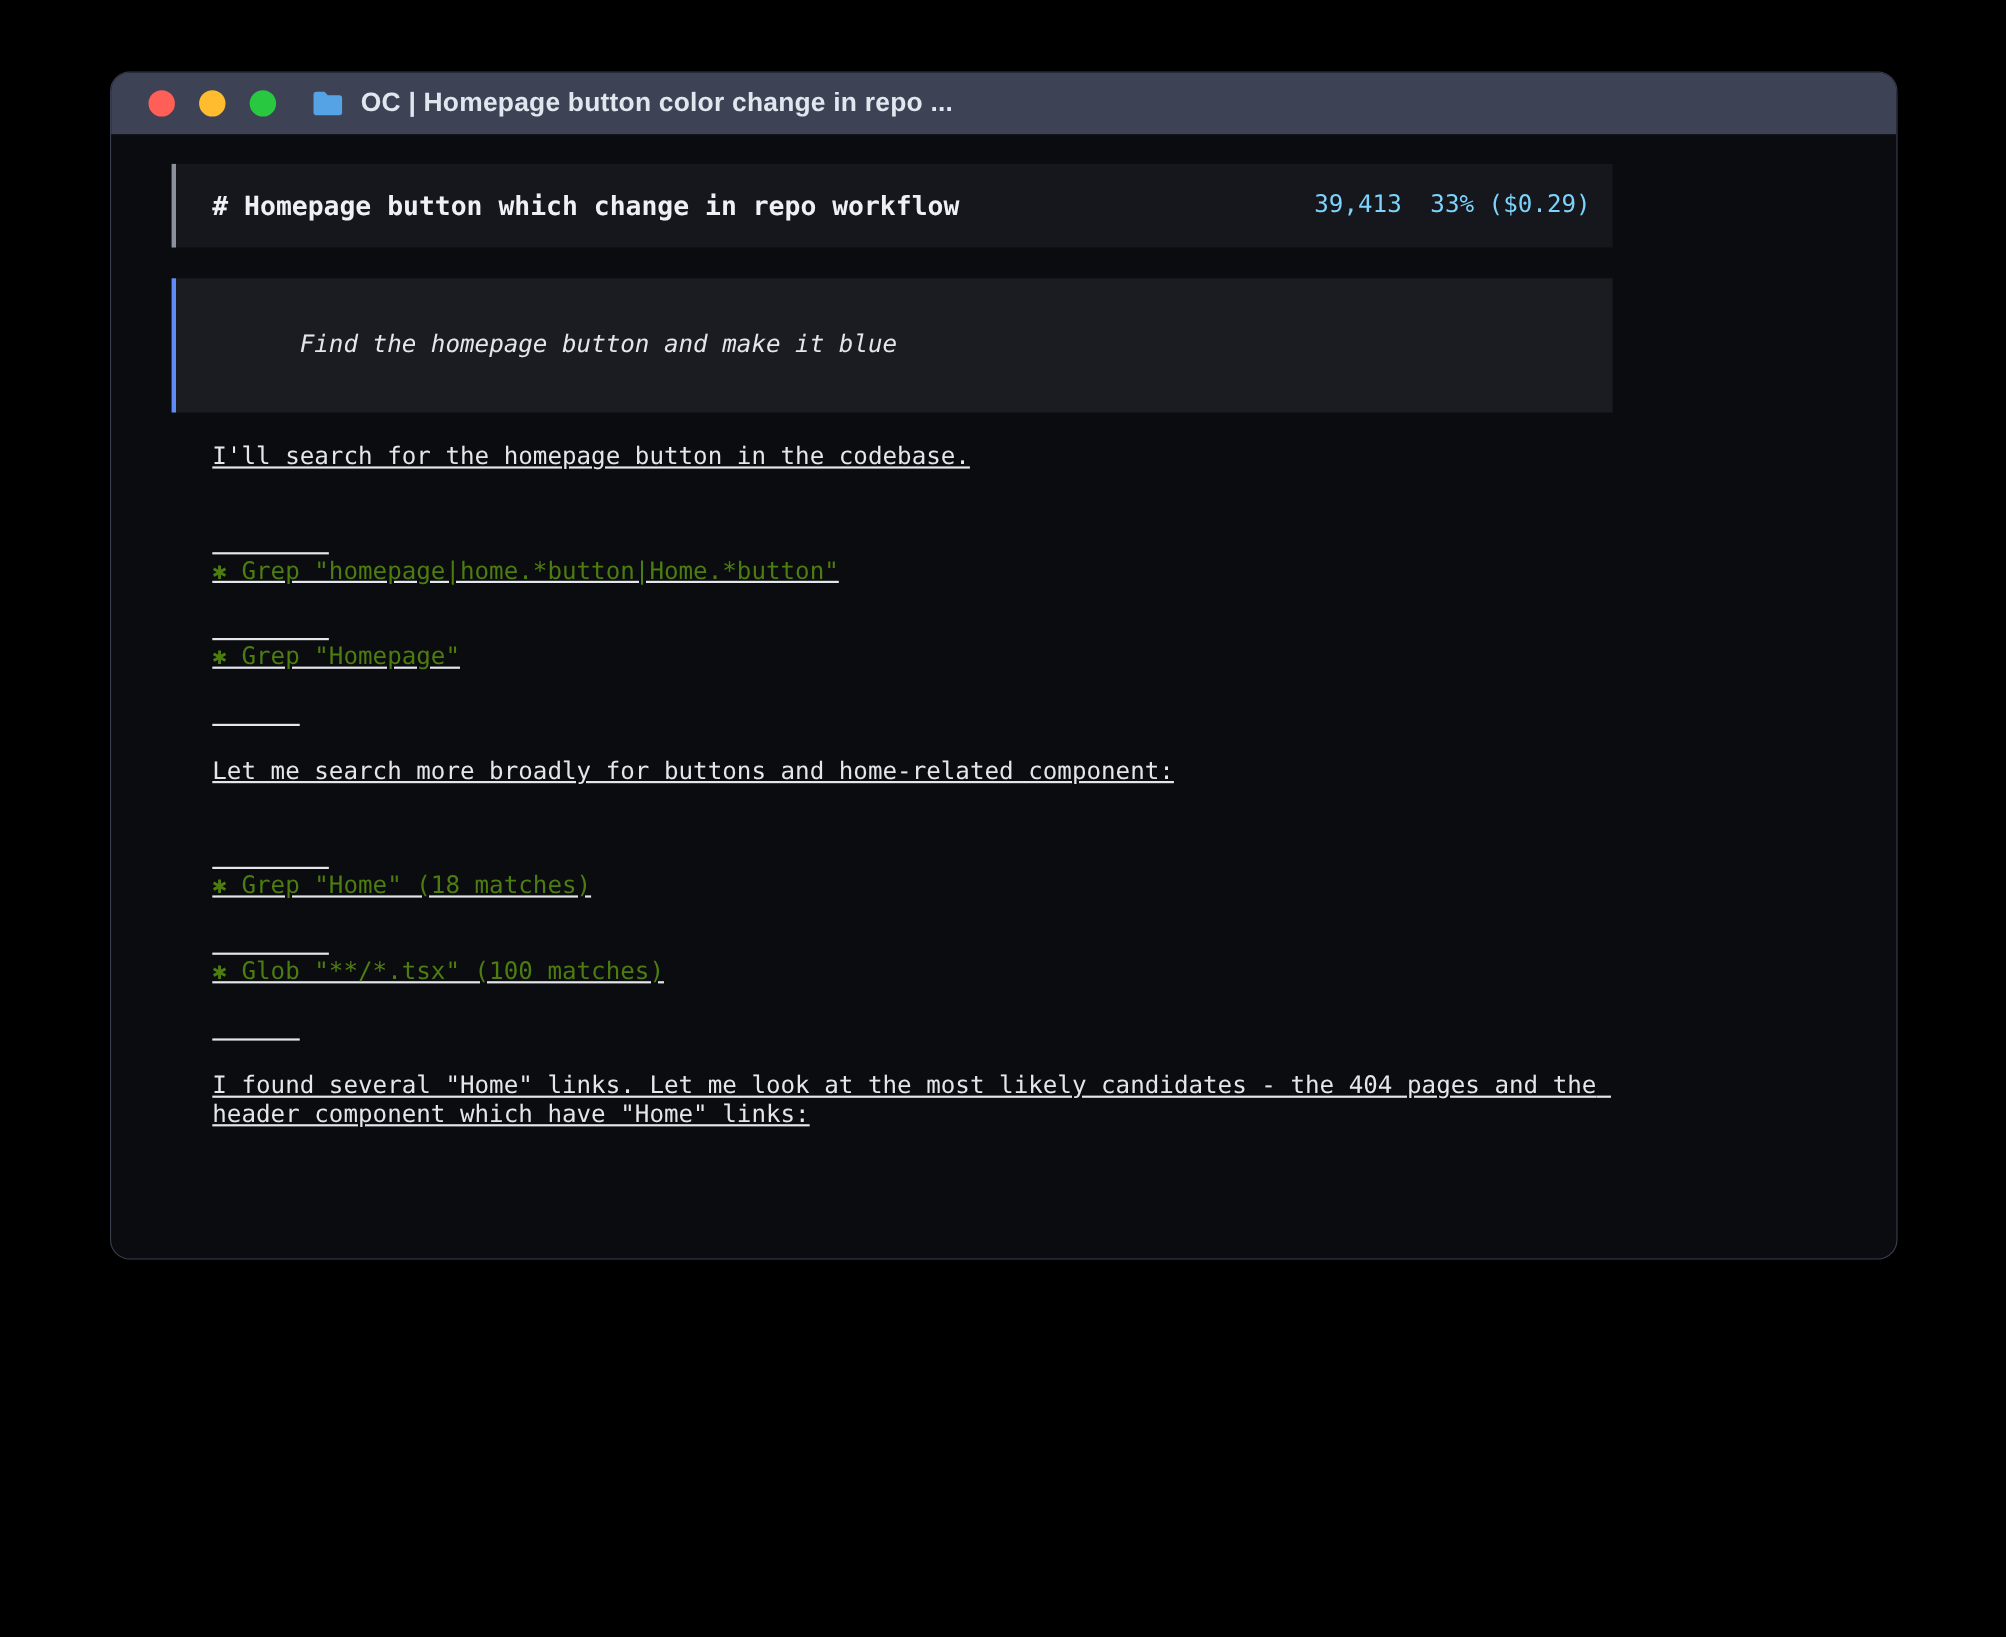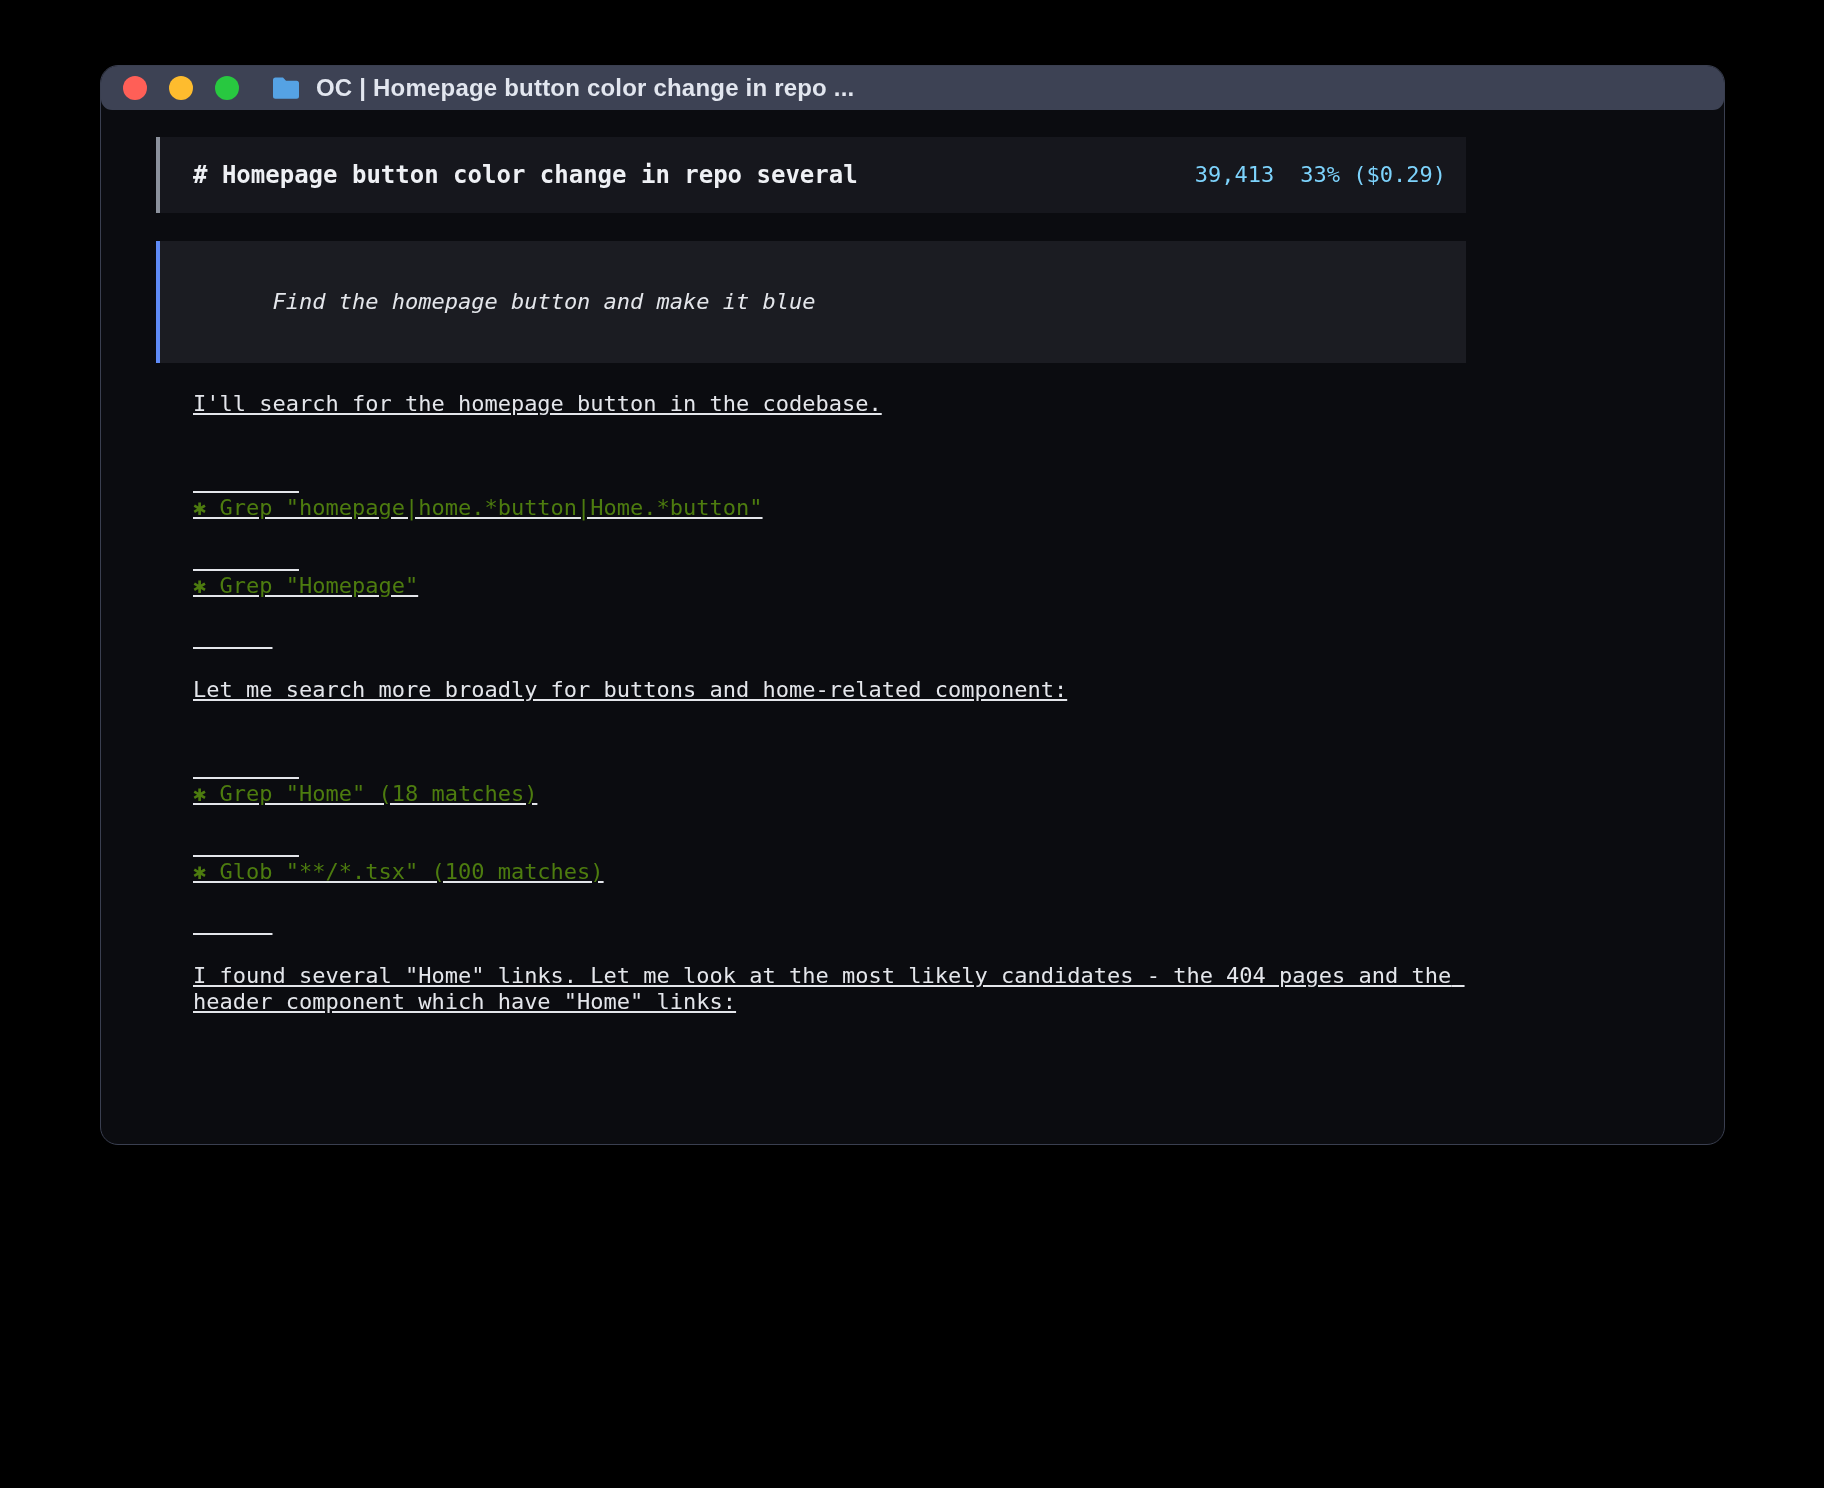--- a/index.html
+++ b/index.html
@@ -16,26 +16,25 @@
     position: absolute;
     left: 100px; top: 65px;
     width: 1625px; height: 1080px;
     border-radius: 18px;
     overflow: hidden;
     background: #0b0c10;
     border: 1px solid #3a3f50;
   }
 
   .titlebar {
-    height: 44px;
+    height: 56px;
     background: #3d4254;
     display: flex;
     align-items: center;
-    padding: 0 8px;
-    border-radius: 11px;
+    padding: 0 20px;
   }
   .traffic-lights { display: flex; gap: 22px; margin-left: 14px; }
   .tl { width: 24px; height: 24px; border-radius: 50%; display: inline-block; }
   .tl-red    { background: #ff5f57; }
   .tl-yellow { background: #febc2e; }
   .tl-green  { background: #28c840; }
   .title-wrap {
     display: flex; align-items: center; gap: 15px;
     margin-left: 32px;
     font-family: "Liberation Sans", sans-serif;
@@ -108,21 +107,21 @@
           <path d="M2 4 a2.5 2.5 0 0 1 2.5 -2.5 h7.5 l3 3.2 h10.5 a2.5 2.5 0 0 1 2.5 2.5 v13 a2.5 2.5 0 0 1 -2.5 2.5 h-21 a2.5 2.5 0 0 1 -2.5 -2.5 z" fill="#55a2e4"></path>
         </svg>
       </span>
       <span class="window-title">OC | Homepage button color change in repo ...</span>
     </div>
   </div>
 
   <div class="terminal">
 
     <div class="session-header">
-      <span class="session-title"># Homepage button color change in repo several</span>
+      <span class="session-title"># Homepage button which change in repo workflow</span>
       <span class="session-meta">
         <span>39,413</span>
         <span>33% ($0.29)</span>
       </span>
     </div>
 
     <div class="user-block">
       <span>Find the homepage button and make it blue</span>
     </div>
 

